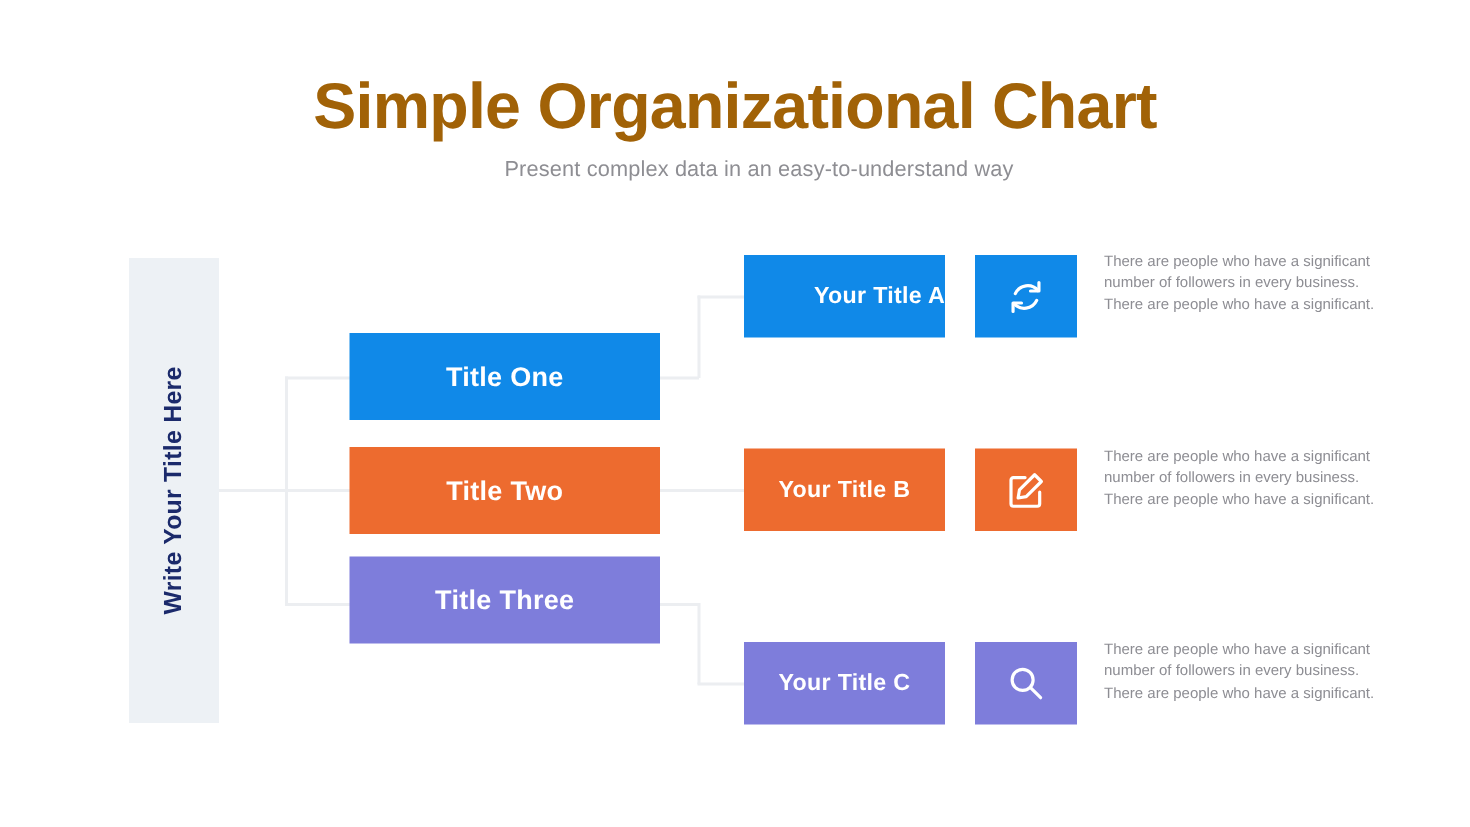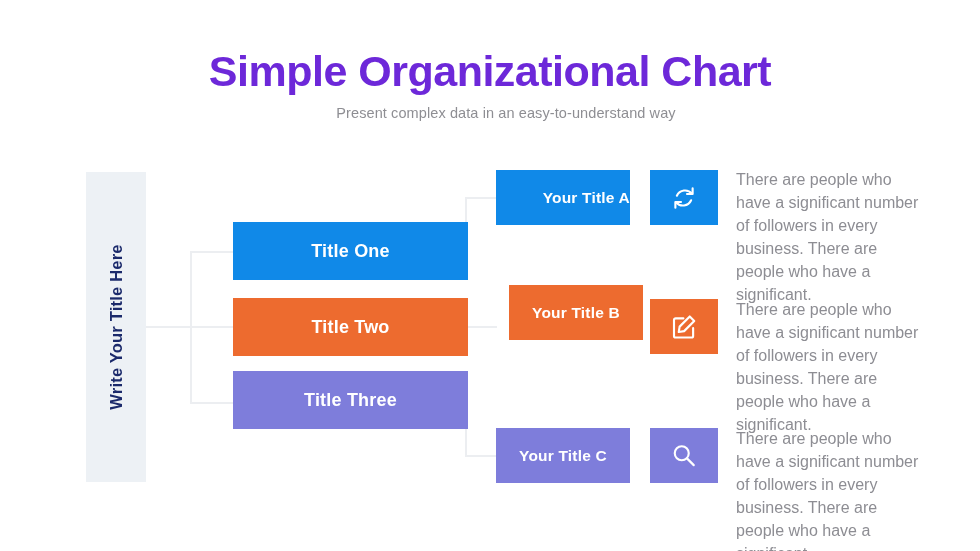--- a/index.html
+++ b/index.html
@@ -24,21 +24,21 @@
     position: absolute;
     top: 48px;
     left: 0;
     width: 980px;
     text-align: center;
   }
 
   #chart-title {
     font-size: 43px;
     font-weight: bold;
-    color: #6d28d9;
+    color: #a16207;
     letter-spacing: -0.5px;
     line-height: 1.08;
   }
 
   #chart-subtitle {
     margin-top: 11px;
     font-size: 14.5px;
     color: #8e8e93;
     font-weight: normal;
     letter-spacing: 0.1px;
@@ -72,21 +72,21 @@
     position: absolute;
     background: #eceef1;
   }
   .conn-h { height: 1.5px; }
   .conn-v { width: 1.5px; }
 
   
   .l1-box {
     position: absolute;
     left: 233px;
-    width: 235px;
+    width: 207px;
     height: 58px;
     display: flex;
     align-items: center;
     justify-content: center;
     color: #ffffff;
     font-size: 18px;
     font-weight: bold;
     letter-spacing: 0.2px;
   }
   #l1-box-0 { top: 222px; }
@@ -101,21 +101,21 @@
     height: 55px;
     display: flex;
     align-items: center;
     justify-content: center;
     color: #ffffff;
     font-size: 15.5px;
     font-weight: bold;
     letter-spacing: 0.2px;
   }
   #l2-box-0 { top: 170px; justify-content: flex-end; }
-  #l2-box-1 { top: 285px; margin-left: 13px; }
+  #l2-box-1 { top: 299px; }
   #l2-box-2 { top: 428px; }
 
   
   .icon-tile {
     position: absolute;
     left: 650px;
     width: 68px;
     height: 55px;
     display: flex;
     align-items: center;
@@ -124,21 +124,21 @@
   #icon-tile-0 { top: 170px; }
   #icon-tile-1 { top: 299px; }
   #icon-tile-2 { top: 428px; }
   .icon-tile svg { display: block; }
 
   
   .desc {
     position: absolute;
     left: 736px;
     width: 186px;
-    font-size: 16px;
+    font-size: 10px;
     line-height: 1.44;
     color: #8d8d93;
   }
   #desc-0 { top: 168px; }
   #desc-1 { top: 298px; }
   #desc-2 { top: 427px; }
 </style>
 </head>
 <body>
 

